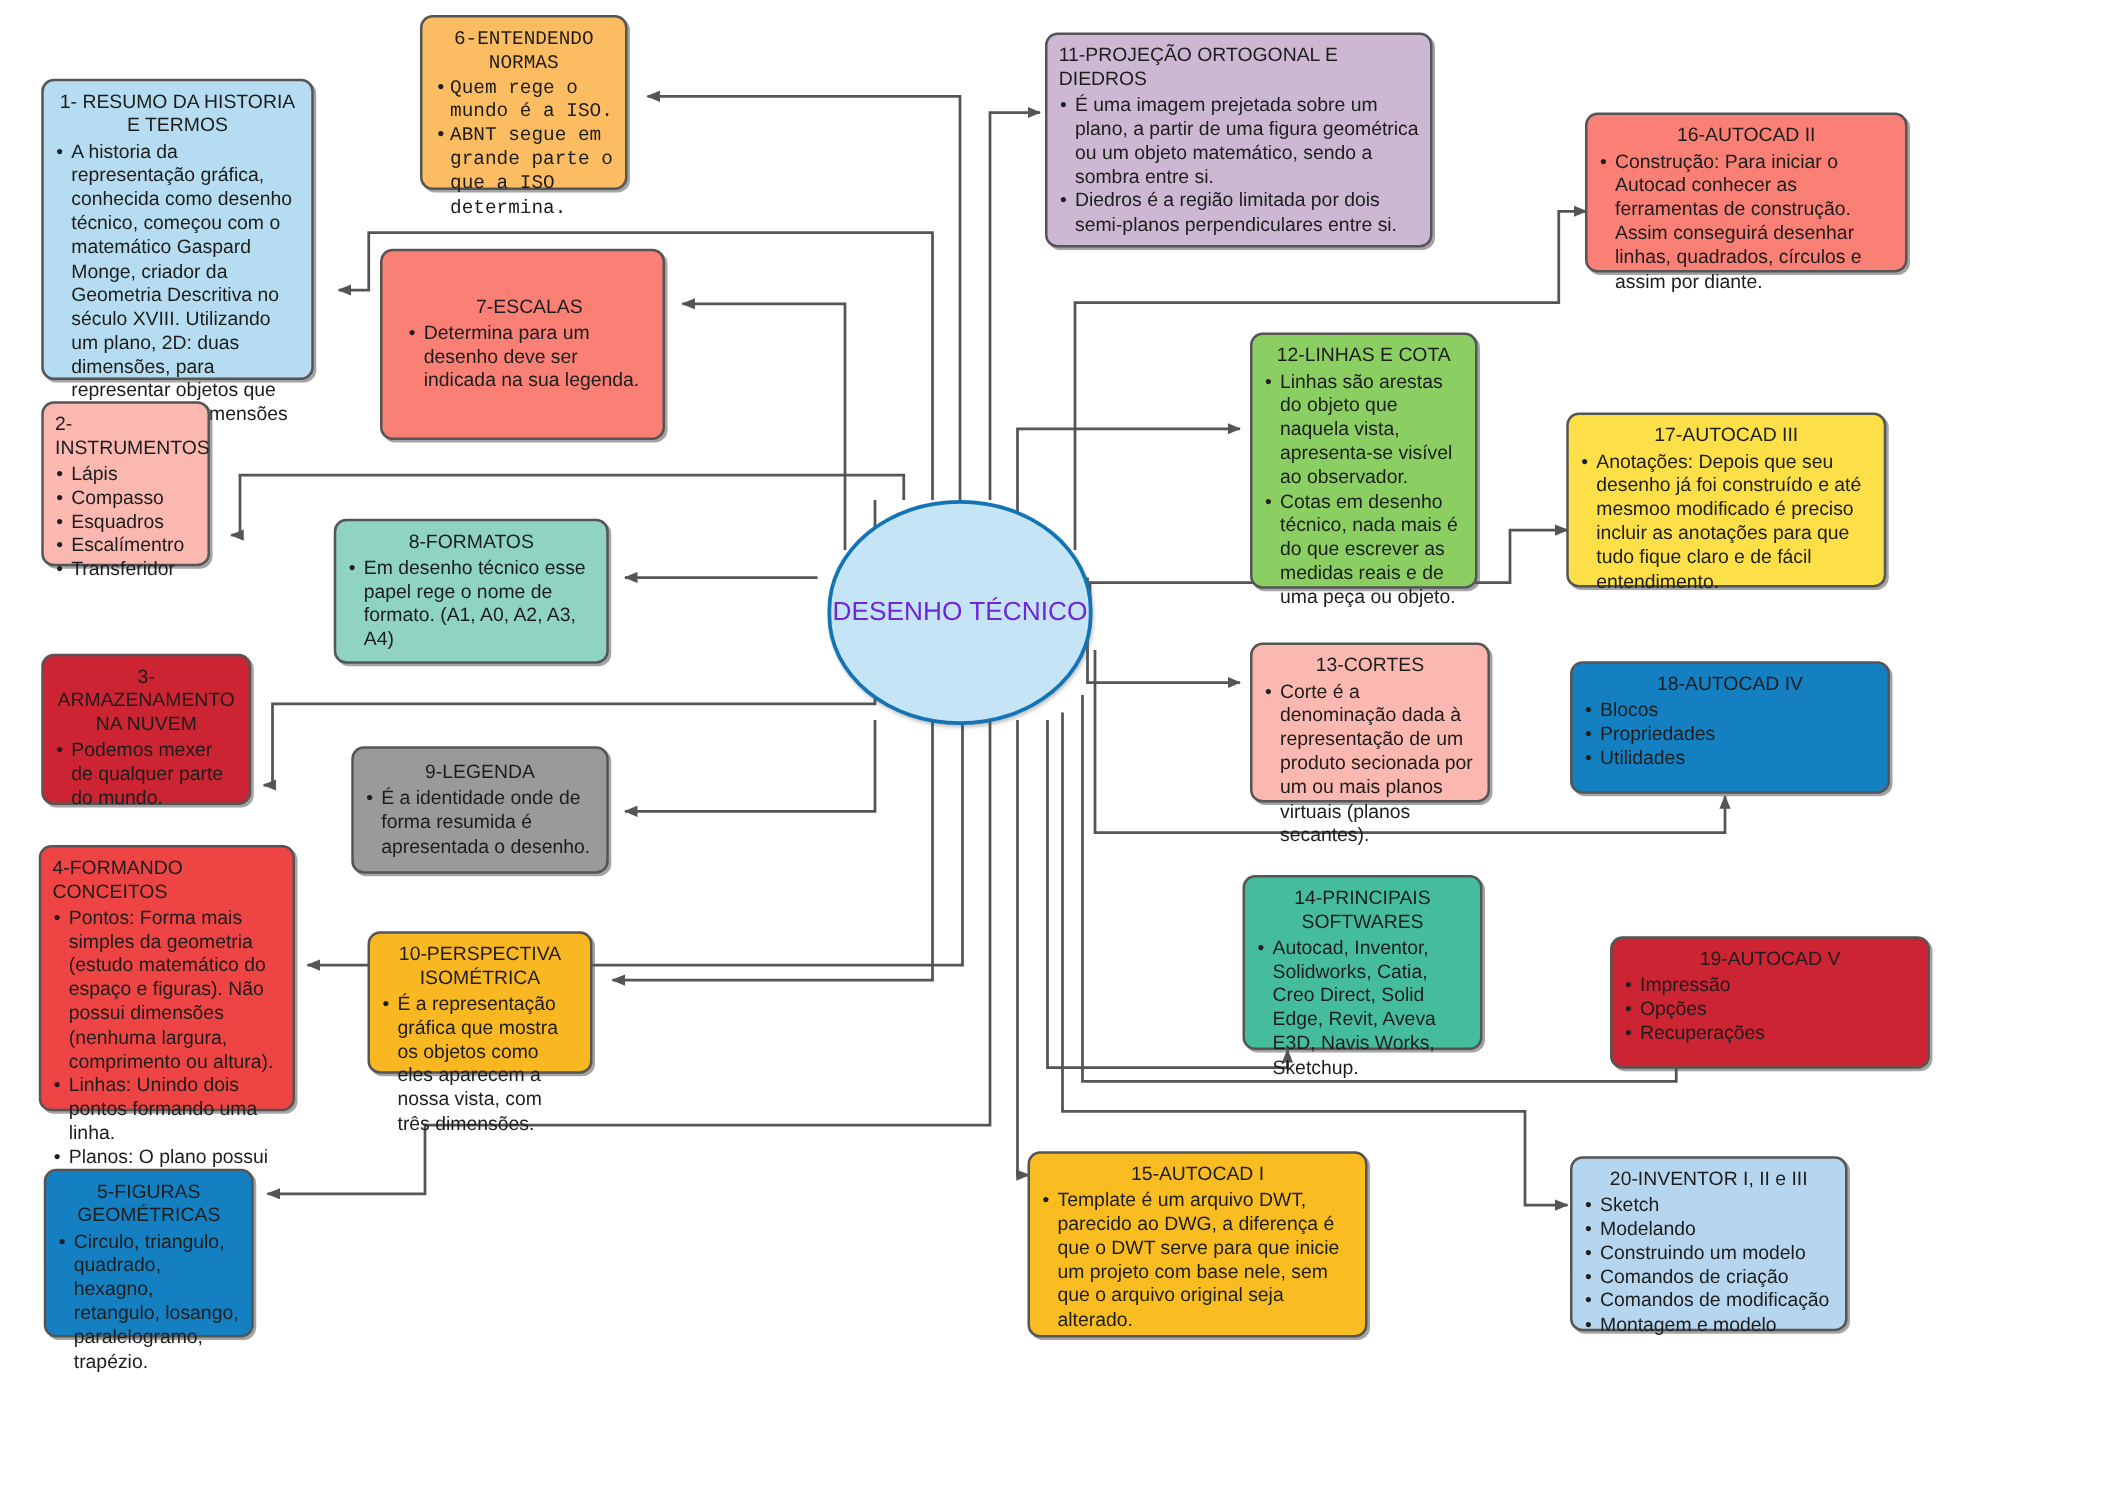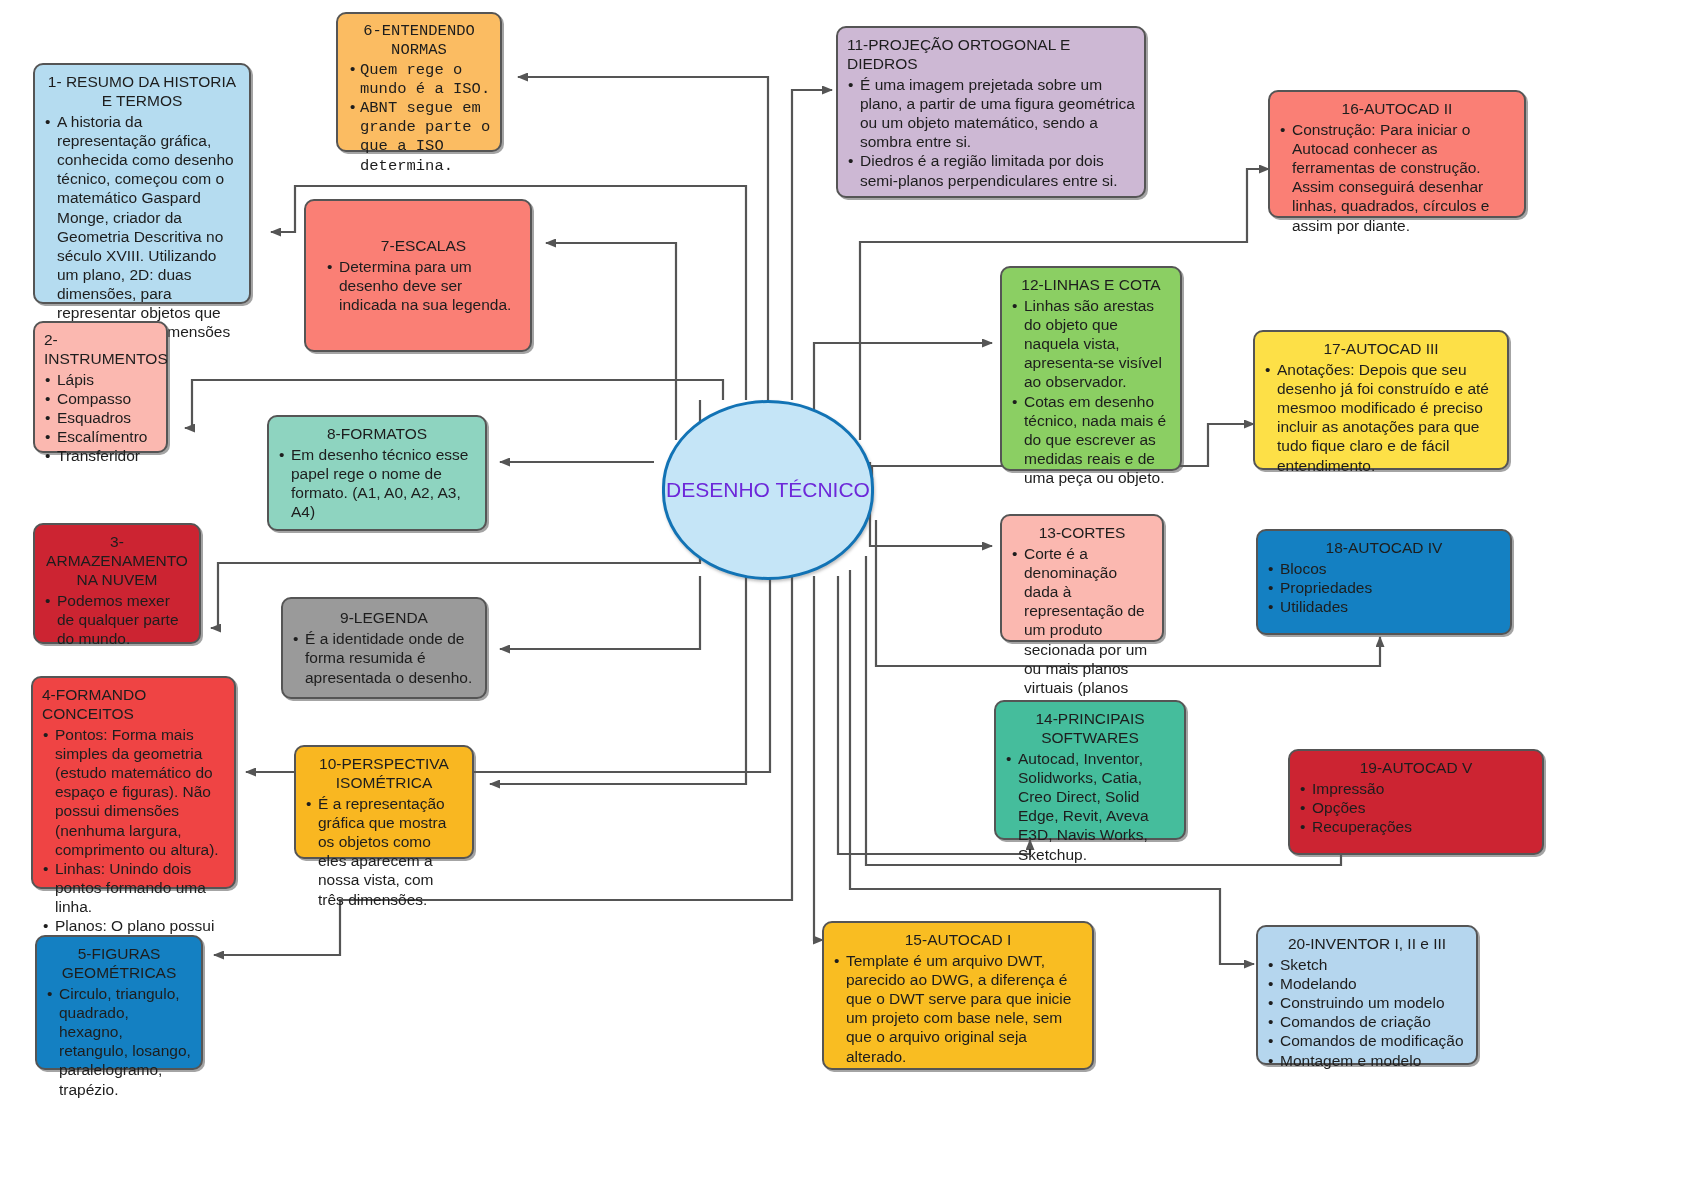--- a/index.html
+++ b/index.html
@@ -161,21 +161,21 @@
   </div>
 
   <div class="node" style="left:1000px;top:266px;width:182px;height:205px;background:#8bcf63;">
     <div class="title">12-LINHAS E COTA</div>
     <ul>
       <li>Linhas são arestas do objeto que naquela vista, apresenta-se visível ao observador.</li>
       <li>Cotas em desenho técnico, nada mais é do que escrever as medidas reais e de uma peça ou objeto.</li>
     </ul>
   </div>
 
-  <div class="node" style="left:1000px;top:514px;width:164px;height:128px;background:#fbb8b0;">
+  <div class="node" style="left:1000px;top:514px;width:192px;height:128px;background:#fbb8b0;">
     <div class="title">13-CORTES</div>
     <ul>
       <li>Corte é a denominação dada à representação de um produto secionada por um ou mais planos virtuais (planos secantes).</li>
     </ul>
   </div>
 
   <div class="node" style="left:994px;top:700px;width:192px;height:140px;background:#45bd9c;">
     <div class="title">14-PRINCIPAIS SOFTWARES</div>
     <ul>
       <li>Autocad, Inventor, Solidworks, Catia, Creo Direct, Solid Edge, Revit, Aveva E3D, Navis Works, Sketchup.</li>

